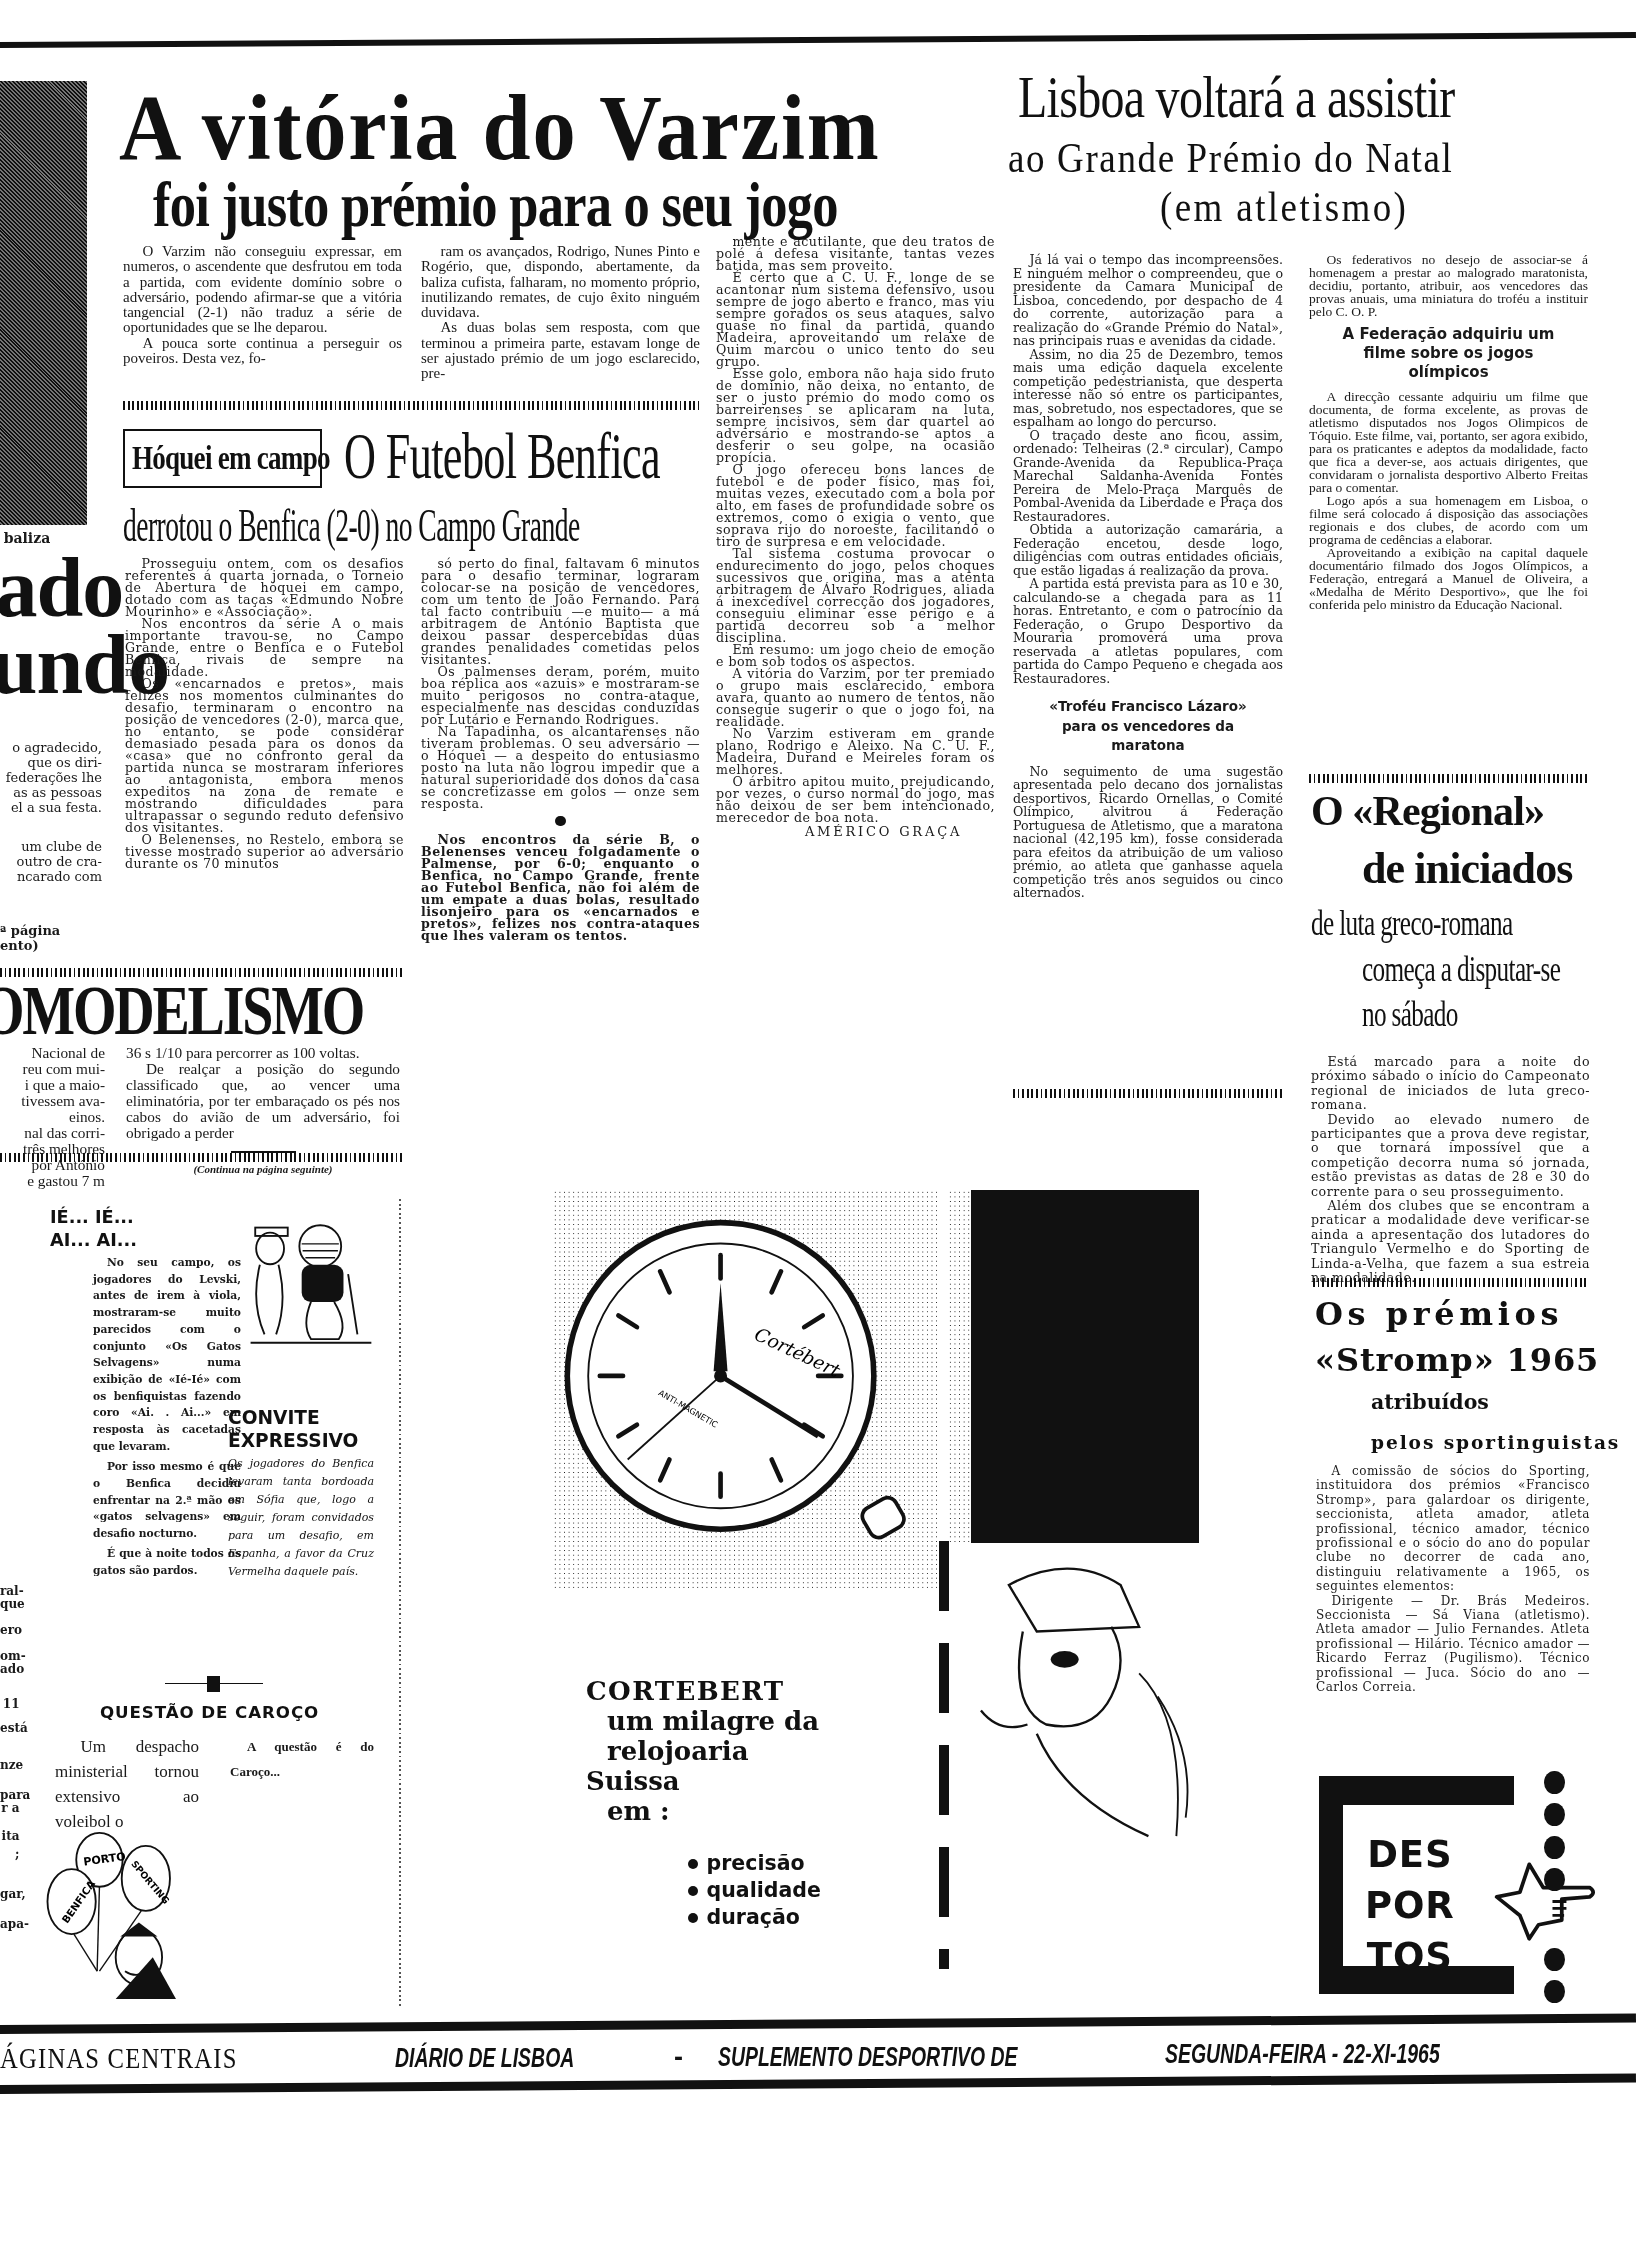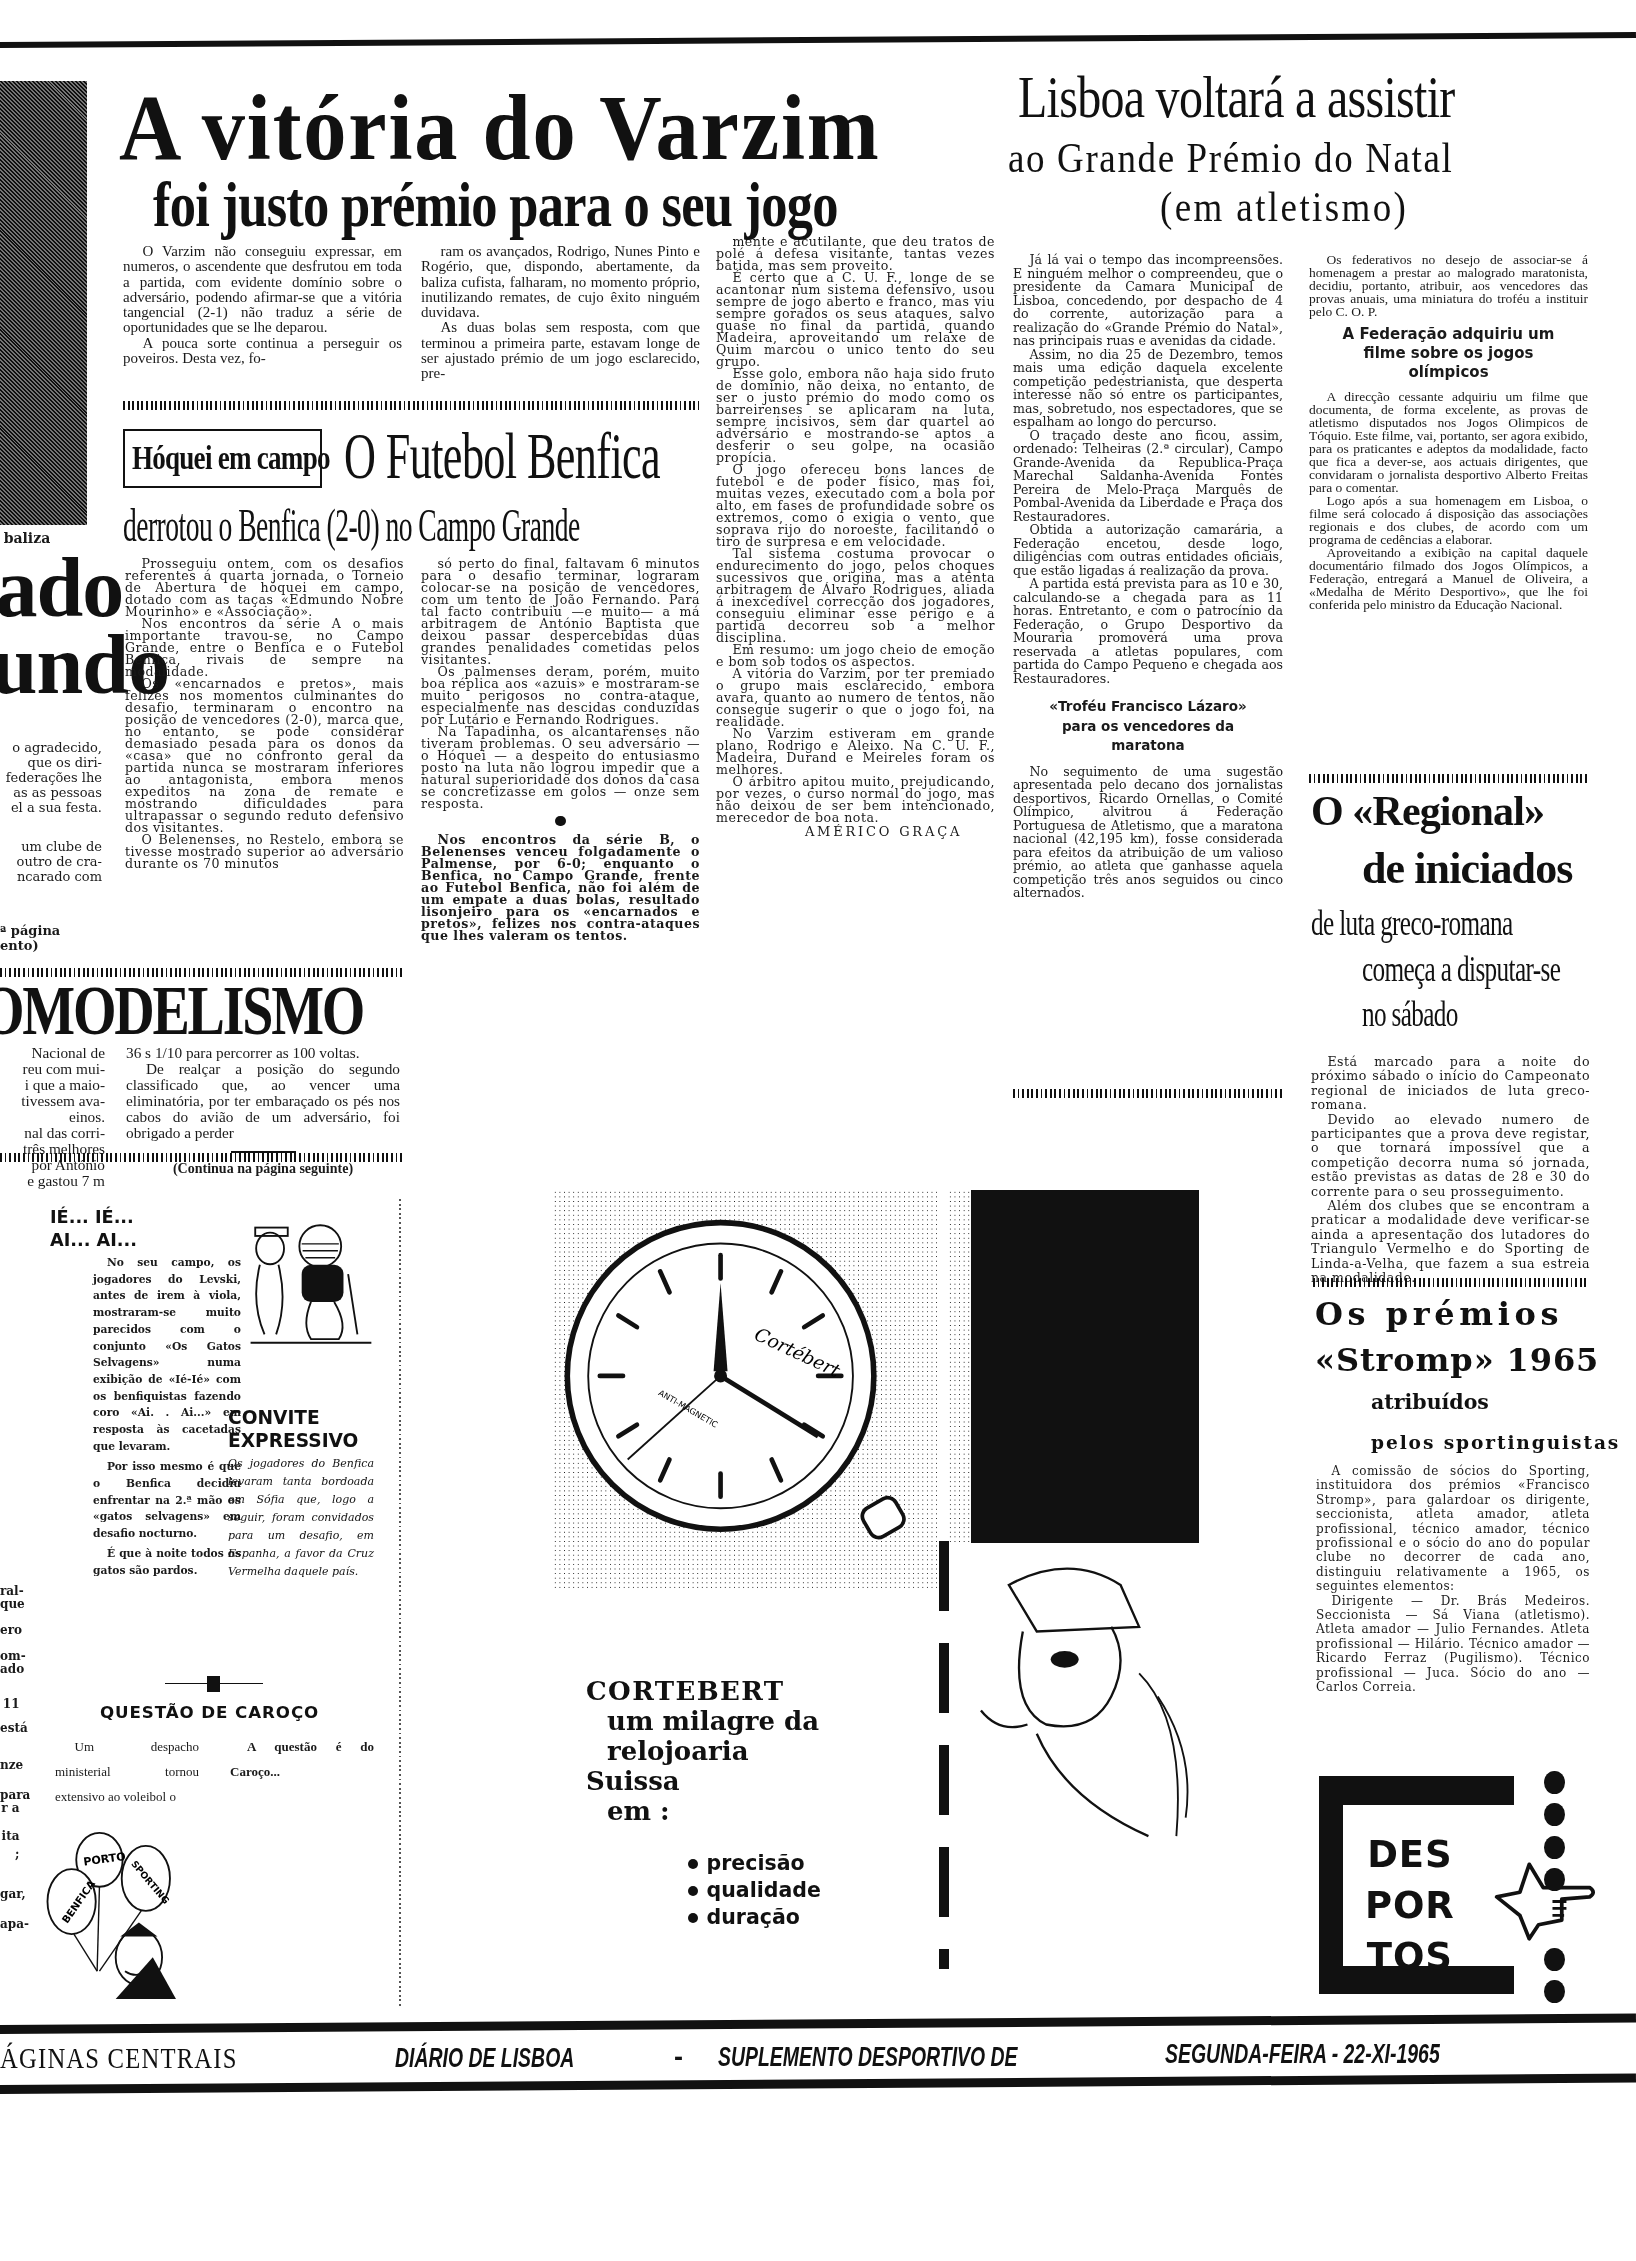--- a/index.html
+++ b/index.html
@@ -106,21 +106,21 @@
   <div>einos.</div>
   <div>nal das corri-</div>
   <div>três melhores</div>
   <div>por António</div>
   <div>e gastou 7 m</div>
 </div>
 <div class="abs body-cond" style="left:126px;top:1045px;width:274px;font-size:15.3px;line-height:16px;">
   <p style="text-indent:0;">36 s 1/10 para percorrer as 100 voltas.</p>
   <p>De realçar a posição do segundo classificado que, ao vencer uma eliminatória, por ter embaraçado os pés nos cabos do avião de um adversário, foi obrigado a perder</p>
   <div style="width:65px;height:1.4px;background:#111;margin:10.2px auto 8.4px;"></div>
-  <div class="centered" style="font-weight:bold;font-size:14px;">(Continua na página seguinte)</div>
+  <div class="centered" style="font-weight:bold;font-size:11px;font-style:italic;">(Continua na página seguinte)</div>
 </div>
 <div class="abs rule" style="left:0;top:1153px;width:404px;transform:translateY(0);"></div>
 <div class="abs rule" style="left:0;top:1158px;width:0;"></div>
 
 <div class="abs body-serif" style="left:0;top:1585px;width:19.5px;font-size:12px;line-height:18.6px;font-weight:bold;text-align:right;">
   <div style="line-height:13px;">ral-</div>
   <div style="line-height:13px;margin-bottom:10.2px;">que</div>
   <div style="margin-bottom:10.2px;">ero</div>
   <div style="line-height:13px;">om-</div>
   <div style="line-height:13px;margin-bottom:18.6px;">ado</div>
@@ -159,21 +159,21 @@
 <div class="abs body-sans" style="left:228px;top:1406px;font-size:18.6px;line-height:23px;">
   <div>CONVITE</div>
   <div>EXPRESSIVO</div>
 </div>
 <div class="abs" style="left:228px;top:1455px;width:146px;font-family:'DejaVu Serif',serif;font-style:italic;font-size:11px;line-height:18px;text-align:justify;">Os jogadores do Benfica levaram tanta bordoada em Sófia que, logo a seguir, foram convidados para um desafio, em Espanha, a favor da Cruz Vermelha daquele país.</div>
 
 <div class="abs" style="left:165px;top:1683px;width:98px;height:1.4px;background:#111;"></div>
 <div class="abs" style="left:207px;top:1676px;width:13px;height:16px;background:#111;"></div>
 
 <div class="abs body-sans" style="left:100px;top:1702px;font-size:16.7px;letter-spacing:0.9px;">QUESTÃO DE CAROÇO</div>
-<div class="abs body-cond" style="left:55px;top:1734px;width:144px;font-size:13px;line-height:25px;text-indent:1.5em;">Um despacho ministerial tornou extensivo ao voleibol o</div>
+<div class="abs body-cond" style="left:55px;top:1734px;width:144px;font-size:17px;line-height:25px;text-indent:1.5em;">Um despacho ministerial tornou extensivo ao voleibol o</div>
 <div class="abs body-cond" style="left:230px;top:1734px;width:144px;font-size:13px;line-height:25px;">
   <p style="font-weight:bold;">A questão é do Caroço...</p>
 </div>
 
 <svg class="abs" style="left:46px;top:1832px;" width="144" height="167" viewBox="0 0 310 360">
   <ellipse cx="115" cy="60" rx="50" ry="58" fill="#fff" stroke="#111" stroke-width="4"></ellipse>
   <text x="80" y="68" font-family="DejaVu Sans, sans-serif" font-weight="bold" font-size="24" transform="rotate(-8 115 60)">PORTO</text>
   <ellipse cx="55" cy="150" rx="52" ry="70" fill="#fff" stroke="#111" stroke-width="4"></ellipse>
   <text x="10" y="170" font-family="DejaVu Sans, sans-serif" font-weight="bold" font-size="22" transform="rotate(-55 55 150)">BENFICA</text>
   <ellipse cx="215" cy="100" rx="52" ry="70" fill="#fff" stroke="#111" stroke-width="4"></ellipse>

